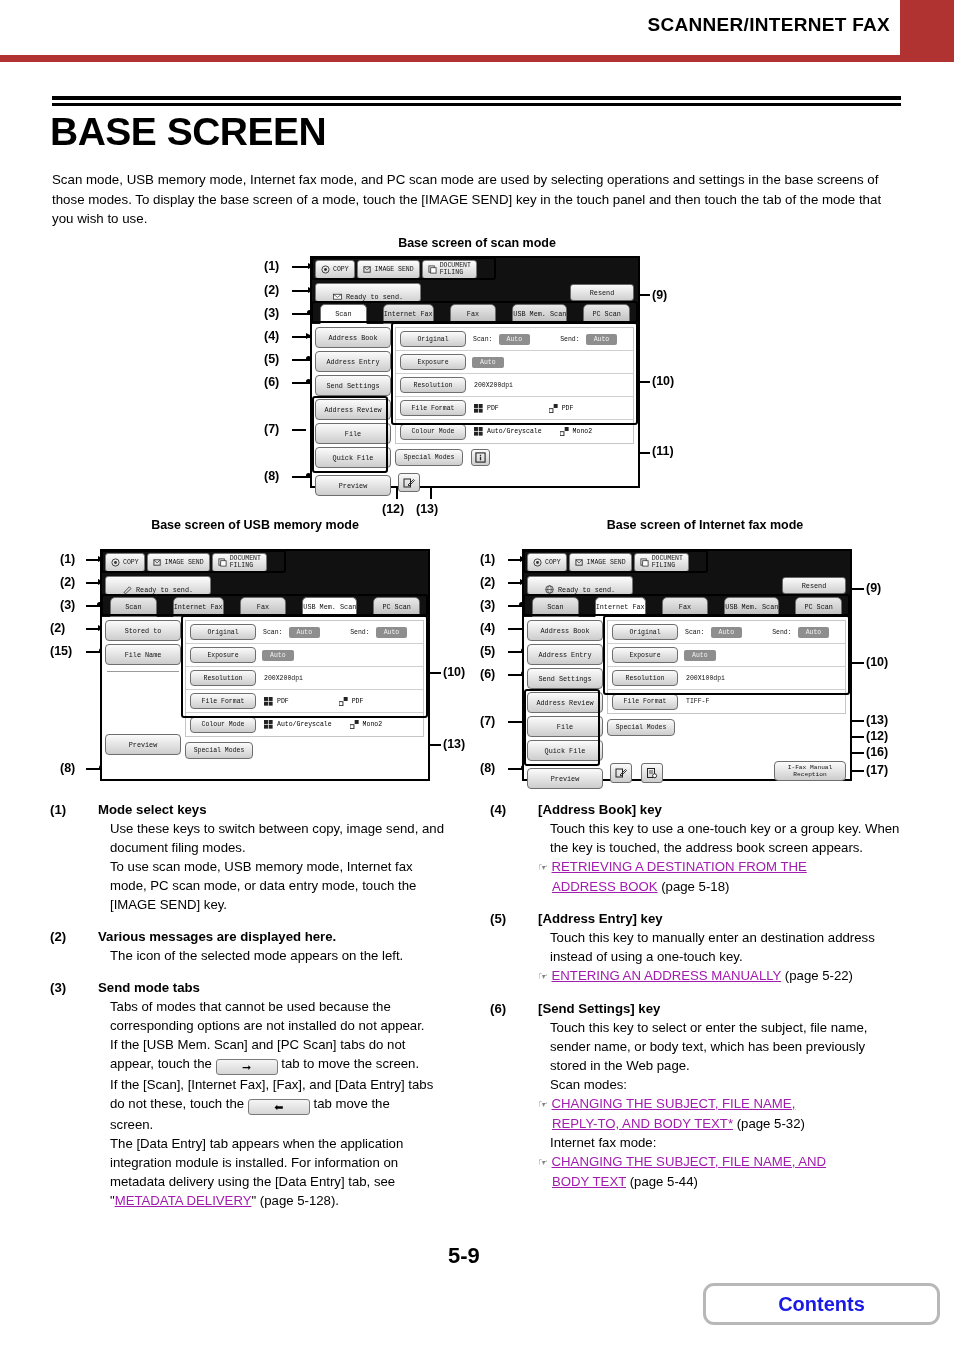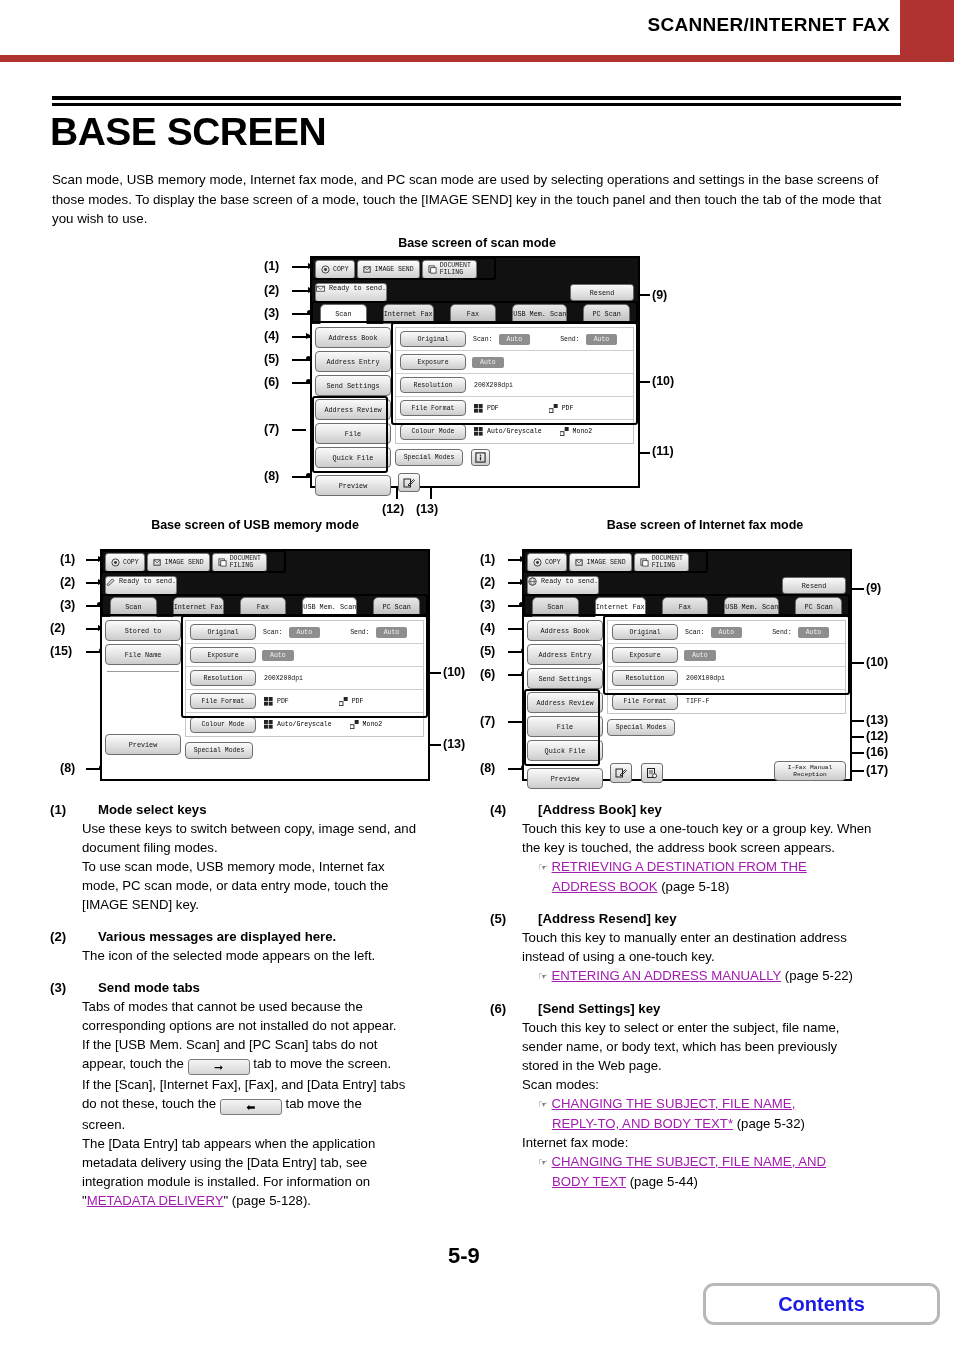--- a/index.html
+++ b/index.html
@@ -58,21 +58,21 @@
   }
   .mkey.two { line-height:6.6px; }
   .mkey .lbl2 { display:flex; flex-direction:column; }
   .gico { width:9px; height:9px; flex:none; }
 
   .msgbar { position:absolute; left:0; right:0; height:23px; background:#111; }
   .msgbox {
     position:absolute; left:3px; top:2px; height:19px;
     background:linear-gradient(#fdfdfd,#d2d2d2);
     border:1px solid #777; border-radius:3px;
-    display:flex; align-items:flex-start; gap:4px; padding:0 0;
+    display:flex; align-items:flex-end; gap:4px; padding:0 17px;
     font-size:6.8px; color:#111; white-space:nowrap;
   }
   .resend {
     position:absolute; right:4px; top:3px; height:17px; min-width:64px;
     background:linear-gradient(#fafafa,#d0d0d0);
     border:1px solid #666; border-radius:3px;
     display:flex; align-items:center; justify-content:center;
     font-size:6.8px; color:#111;
   }
 
@@ -145,21 +145,21 @@
   .lead { position:absolute; background:#000; }
   .dot { position:absolute; width:5px; height:5px; border-radius:50%; background:#000; }
   .arrowr { position:absolute; width:0; height:0; border-left:6px solid #000; border-top:3.5px solid transparent; border-bottom:3.5px solid transparent; }
   .hl { position:absolute; border:2.5px solid #000; border-radius:3px; background:transparent; }
 
   
   .col { position:absolute; font-size:13.2px; line-height:19px; }
   .item { margin-bottom:13px; }
   .item .num { position:absolute; left:0; font-weight:bold; }
   .item .head { font-weight:bold; margin-left:48px; }
-  .item .body { margin-left:32px; }
+  .item .body { margin-left:60px; }
   .link { color:#a21caf;text-decoration:underline; }
   .ref { margin-left:48px; text-indent:-14px; padding-left:14px; }
   .ref2 { margin-left:62px; }
   .hand { font-family:"DejaVu Sans", sans-serif; font-size:11px; }
 
   .inline-tab {
     display:inline-block; width:62px; height:16px; vertical-align:-3px;
     background:linear-gradient(#f5f5f5,#d6d6d6);
     border:1px solid #7a7a7a; border-radius:3px;
     text-align:center; line-height:14px; font-size:11px;
@@ -720,41 +720,41 @@
       <span>tab to move the screen.</span>
     </div>
     <div class="body">If the [Scan], [Internet Fax], [Fax], and [Data Entry] tabs</div>
     <div class="body">
       <span>do not these, touch the</span>
       <span class="inline-tab">⬅</span>
       <span>tab move the</span>
     </div>
     <div class="body">screen.</div>
     <div class="body">The [Data Entry] tab appears when the application</div>
+    <div class="body">integration module is installed. For information on</div>
     <div class="body">metadata delivery using the [Data Entry] tab, see</div>
-    <div class="body">integration module is installed. For information on</div>
     <div class="body">"<span class="link">METADATA DELIVERY</span>"<span> (page 5-128).</span></div>
   </div>
 
 </div>
 
 <div class="col" style="left:490px;top:800px;width:428px;">
 
   <div class="item" style="position:relative;">
     <span class="num">(4)</span>
     <div class="head">[Address Book] key</div>
     <div class="body">Touch this key to use a one-touch key or a group key. When</div>
     <div class="body">the key is touched, the address book screen appears.</div>
     <div class="ref"><span class="hand">☞</span> <span class="link">RETRIEVING A DESTINATION FROM THE</span></div>
     <div class="ref2"><span class="link">ADDRESS BOOK</span><span> (page 5-18)</span></div>
   </div>
 
   <div class="item" style="position:relative;">
     <span class="num">(5)</span>
-    <div class="head">[Address Resend] key</div>
+    <div class="head">[Address Entry] key</div>
     <div class="body">Touch this key to manually enter an destination address</div>
     <div class="body">instead of using a one-touch key.</div>
     <div class="ref"><span class="hand">☞</span> <span class="link">ENTERING AN ADDRESS MANUALLY</span><span> (page 5-22)</span></div>
   </div>
 
   <div class="item" style="position:relative;">
     <span class="num">(6)</span>
     <div class="head">[Send Settings] key</div>
     <div class="body">Touch this key to select or enter the subject, file name,</div>
     <div class="body">sender name, or body text, which has been previously</div>

